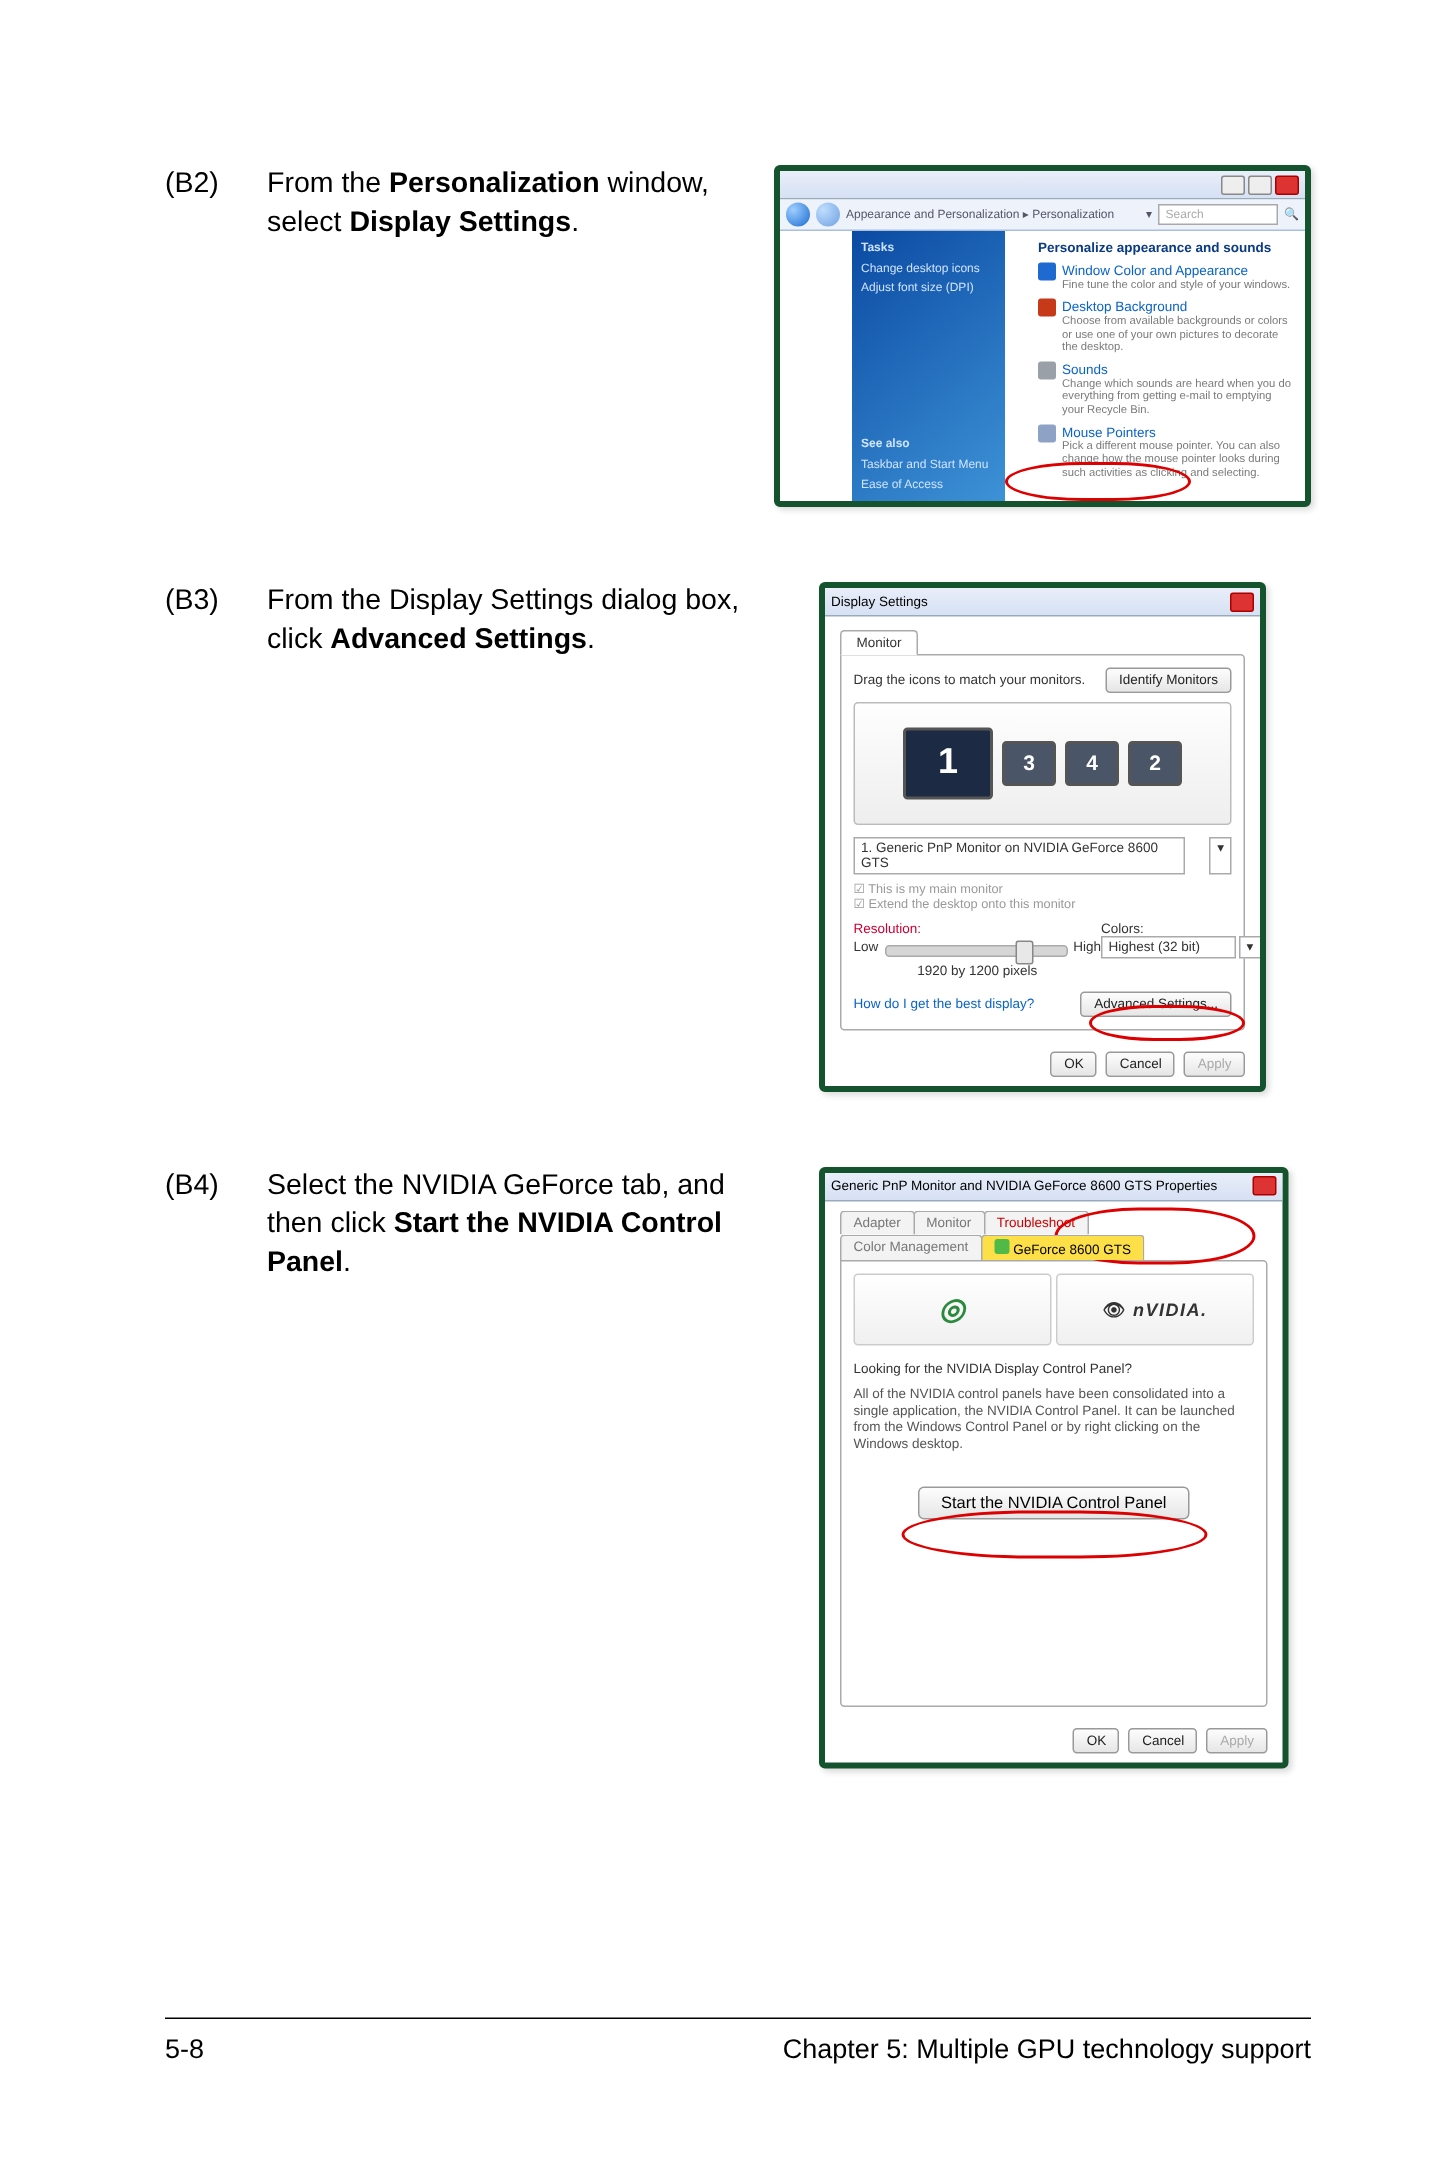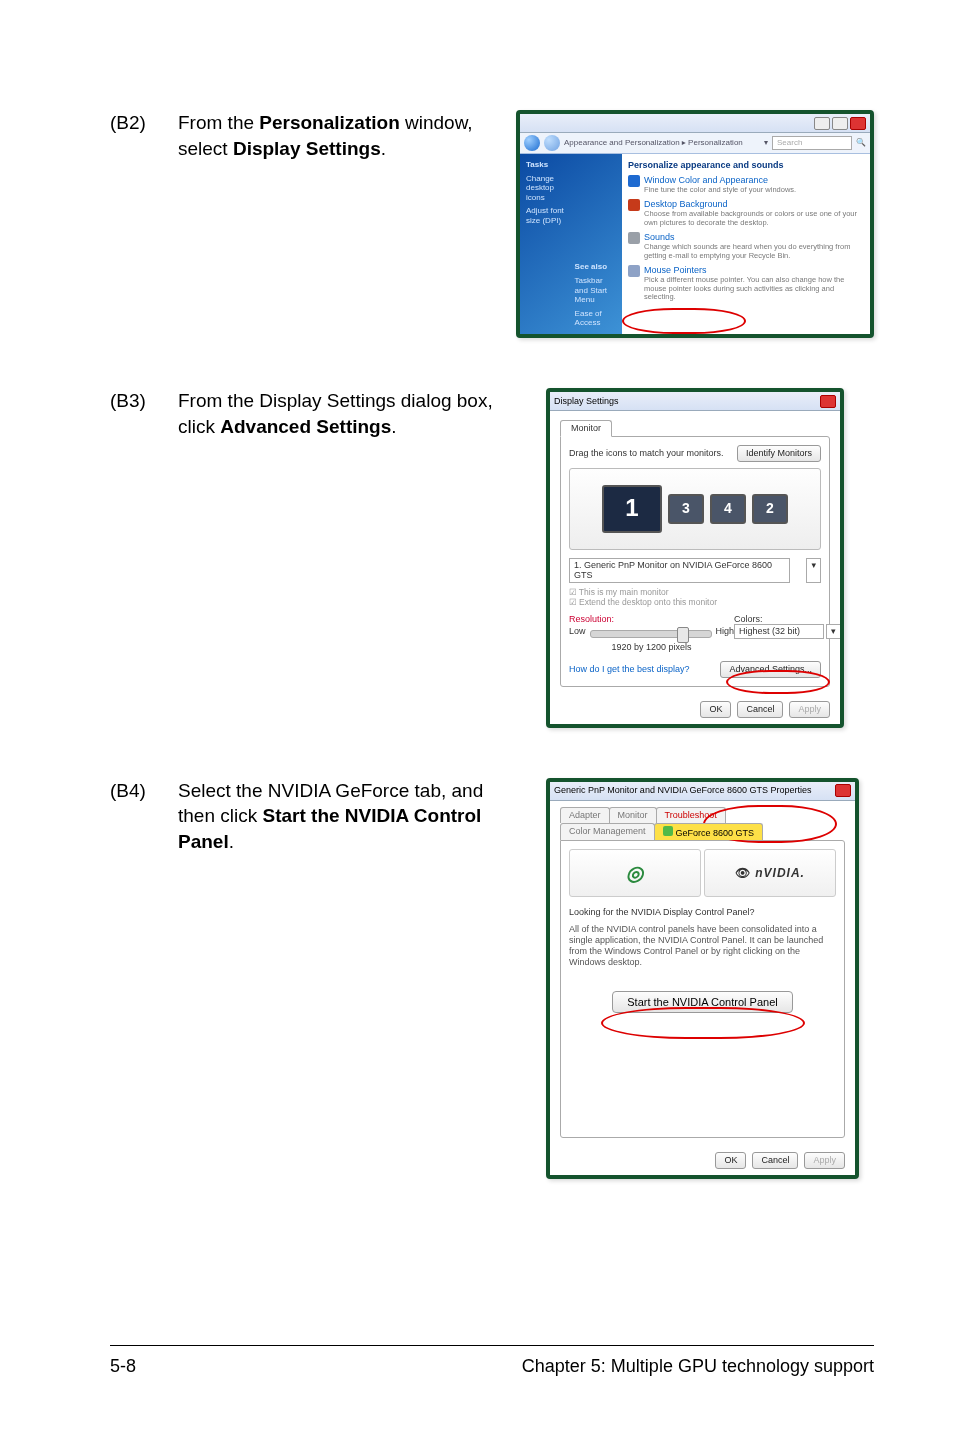--- a/index.html
+++ b/index.html
@@ -59,26 +59,26 @@
   .field {
     border:1px solid #aaa; background:#fff; padding:1px 4px; font-size:9px;
   }
 
   
   .b2-win { width:350px; }
   .b2-body { display:flex; height:180px; }
   .b2-side {
     width:90px; background:linear-gradient(140deg,#0b4aa3,#3d92d6);
     color:#cfe4ff; font-size:8px; padding:6px 6px;
-    display:flex; flex-direction:row; gap:10px;
+    display:flex; flex-direction:column; gap:10px;margin-left:48px;
   }
   .b2-side a{ color:#cfe4ff; text-decoration:none; }
   .b2-side .group{ display:flex; flex-direction:column; gap:4px; }
   .b2-main {
-    flex:1; padding:6px 6px 6px 6px; position:relative;
+    flex:1; padding:6px 6px 6px 22px; position:relative;
   }
   .b2-main h4{ margin:0 0 4px; font-size:9px; color:#0a3b83; }
   .b2-item { display:flex; gap:4px; margin-bottom:5px; }
   .b2-ico {
     width:12px; height:12px; flex:0 0 12px; border-radius:2px;
   }
   .b2-item .tt { color:#0a63c7; font-size:9px; }
   .b2-item .dd { color:#7a7a7a; font-size:7.5px; line-height:1.15; }
   .b2-addr {
     display:flex; align-items:center; gap:4px;

